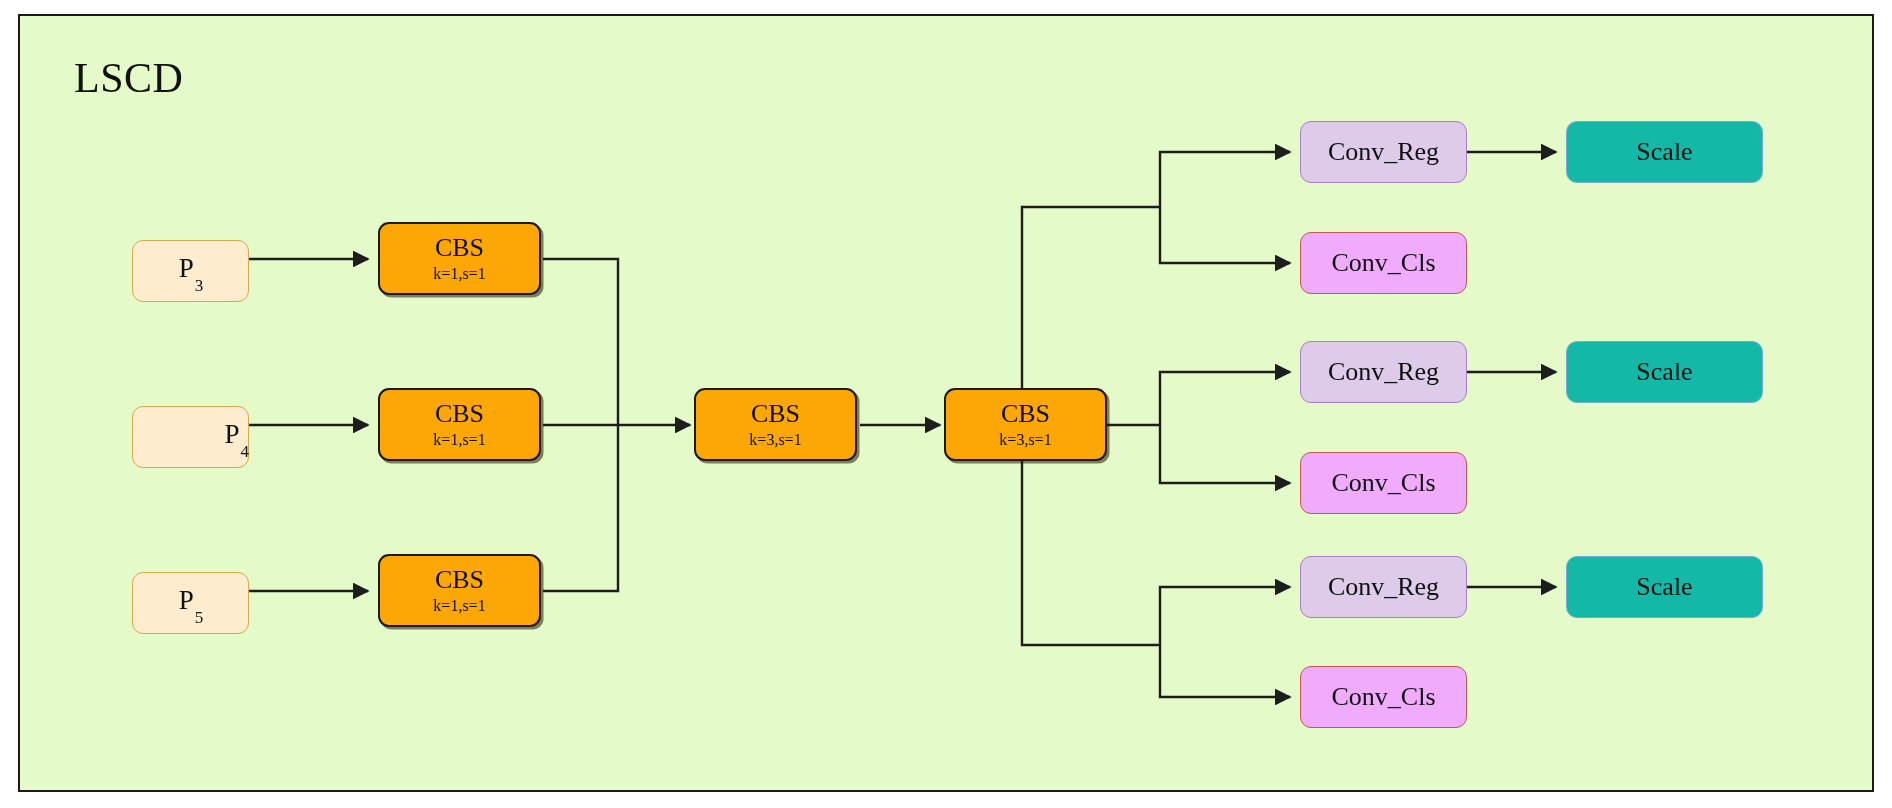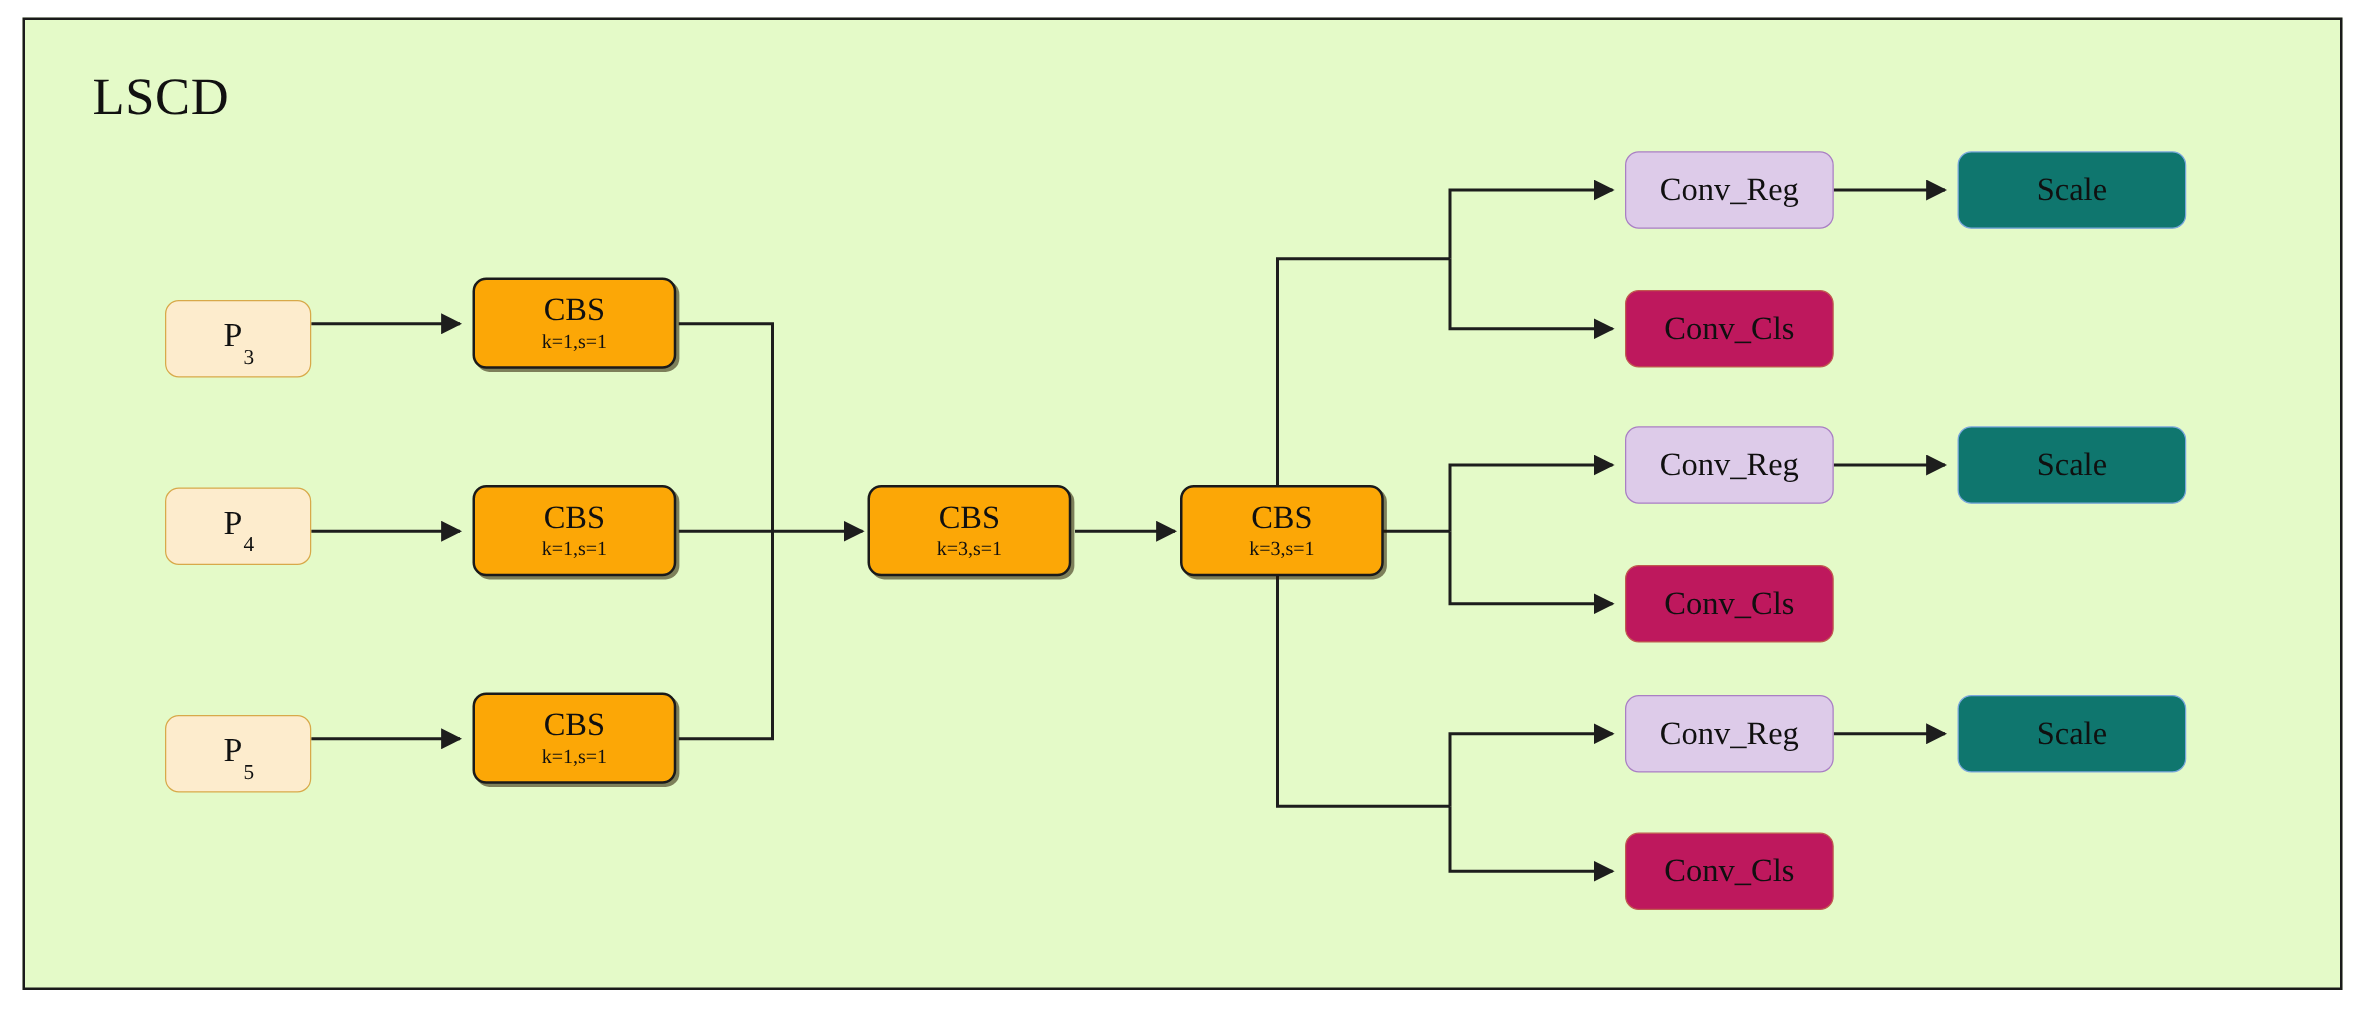--- a/index.html
+++ b/index.html
@@ -108,30 +108,30 @@
 
   
   .node-reg {
     background: #ddcbe9;
     border: 1.8px solid #a97fc4;
     width: 167px;
     height: 62px;
   }
   
   .node-cls {
-    background: #be185d;
+    background: #f0abfc;
     border: 1.8px solid #c05a4e;
     width: 167px;
     height: 62px;
   }
   
   .node-scale {
-    background: #0f766e;
+    background: #14b8a6;
     border: 1.8px solid #7ba7dd;
-    width: 183px;
+    width: 197px;
     height: 62px;
   }
 </style>
 </head>
 <body>
 
 <div id="canvas">
 
   <div class="module-panel"></div>
 
@@ -174,21 +174,21 @@
       <path d="M 1467 372 L 1556 372" marker-end="url(#arrow)"></path>
       <path d="M 1467 587 L 1556 587" marker-end="url(#arrow)"></path>
     </g>
   </svg>
 
   <div class="module-title">LSCD</div>
 
   <div class="node node-input" style="left:132px; top:228px;">
     <div class="main-label"><span>P</span><span class="sub">3</span></div>
   </div>
-  <div class="node node-input" style="left:132px; top:378px;">
+  <div class="node node-input" style="left:132px; top:394px;align-items:flex-end;">
     <div class="main-label"><span>P</span><span class="sub">4</span></div>
   </div>
   <div class="node node-input" style="left:132px; top:560px;">
     <div class="main-label"><span>P</span><span class="sub">5</span></div>
   </div>
 
   <div class="node node-cbs" style="left:378px; top:222px;">
     <div class="main-label">CBS</div>
     <div class="sub-label">k=1,s=1</div>
   </div>

